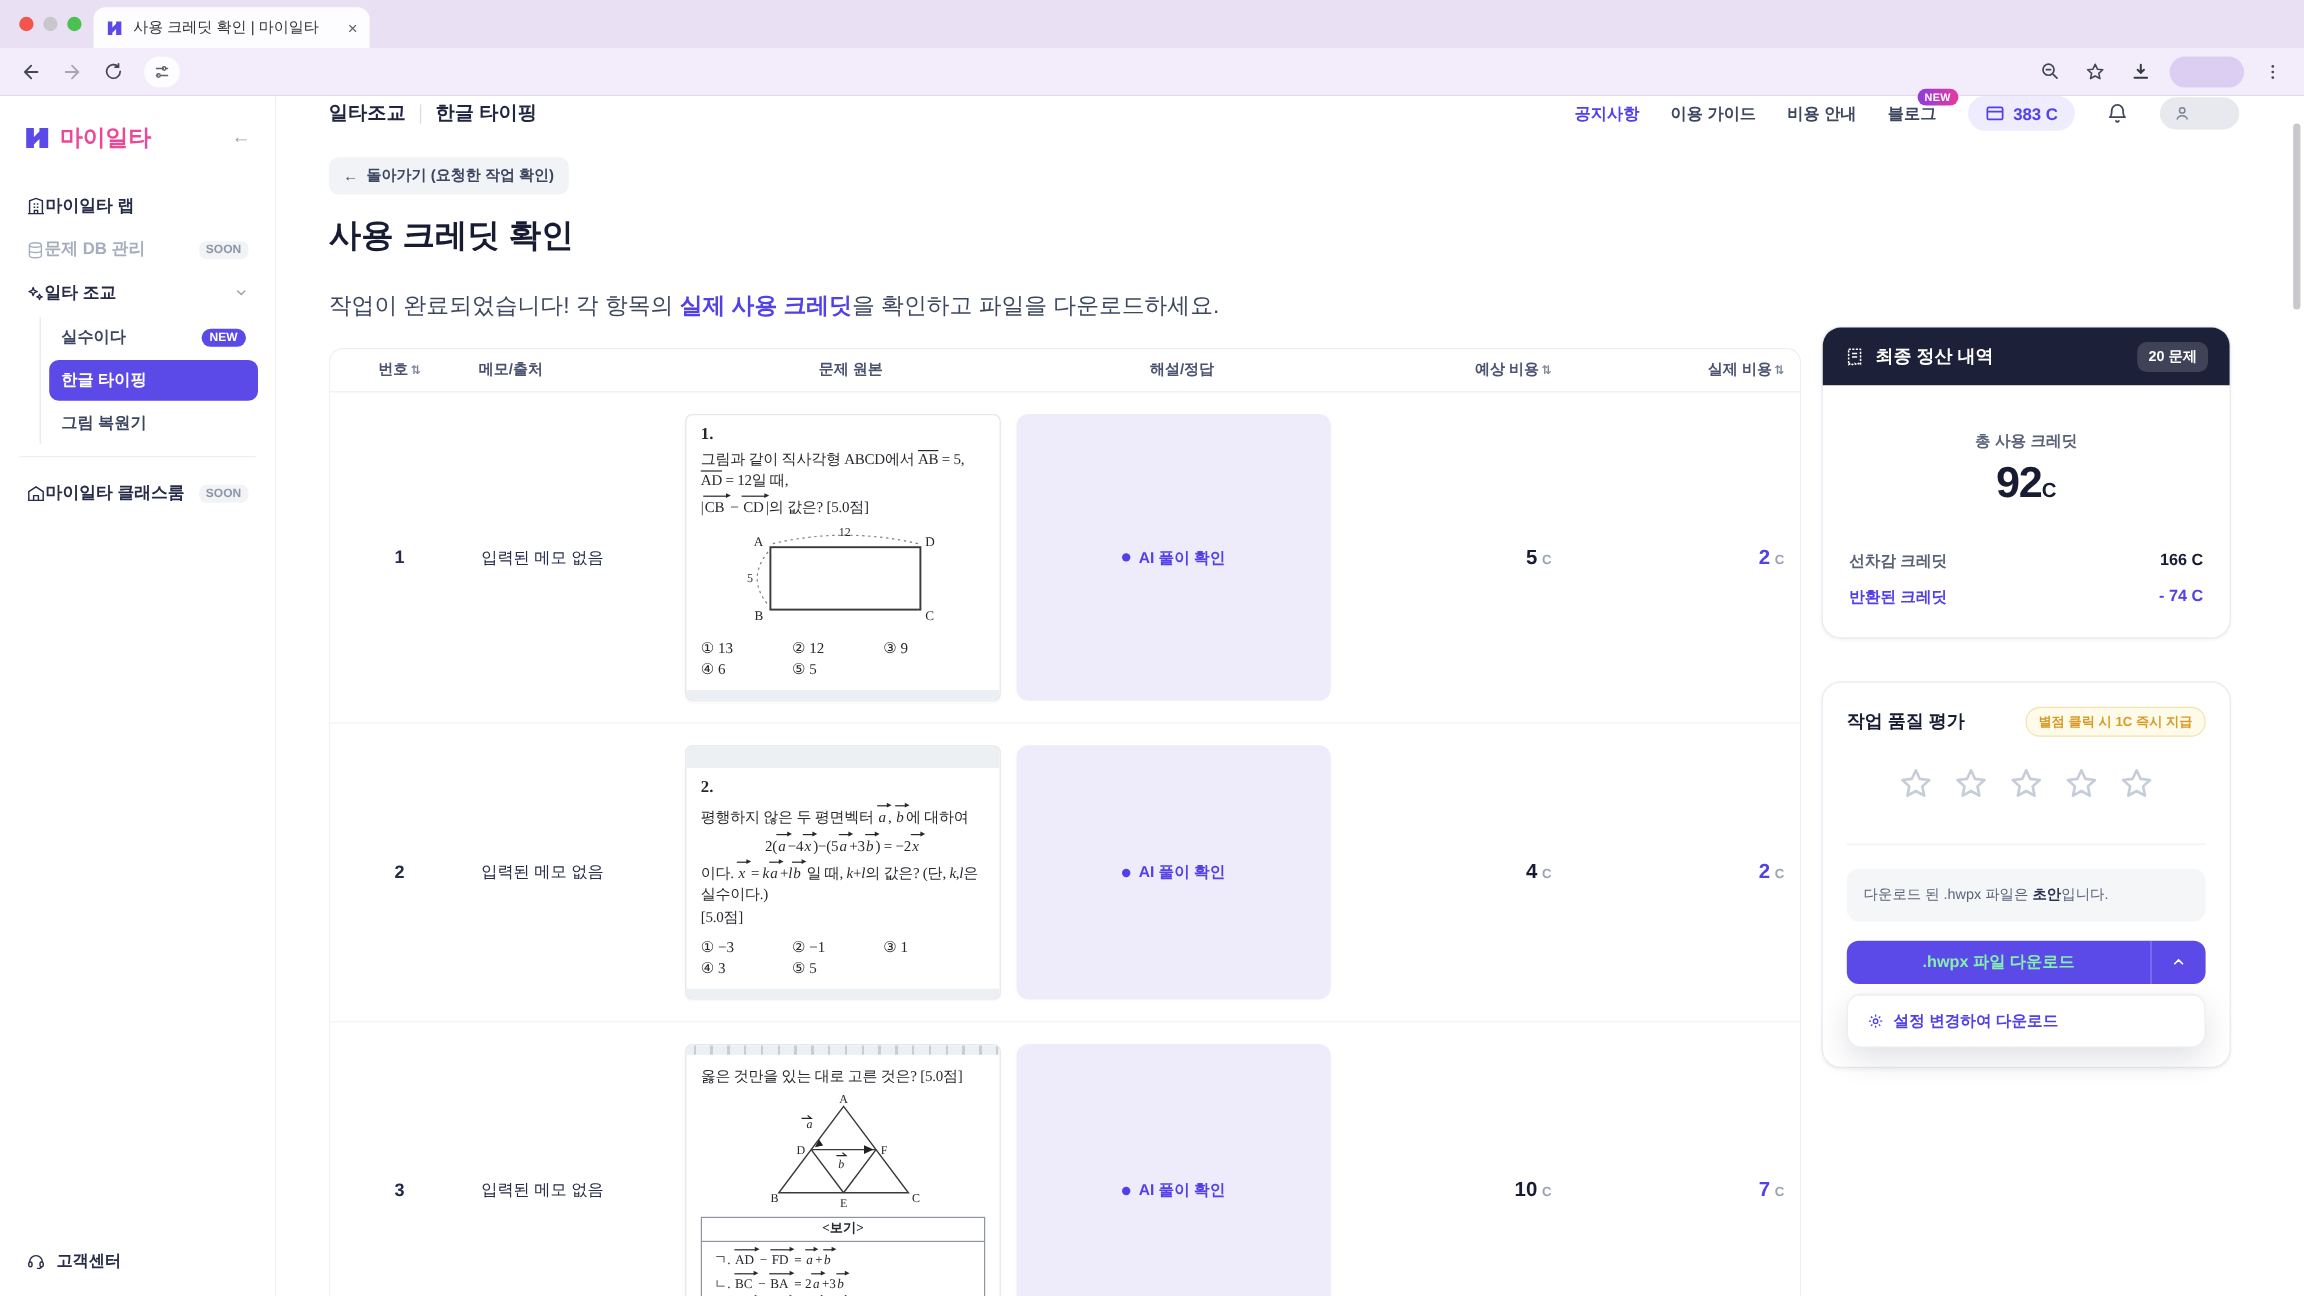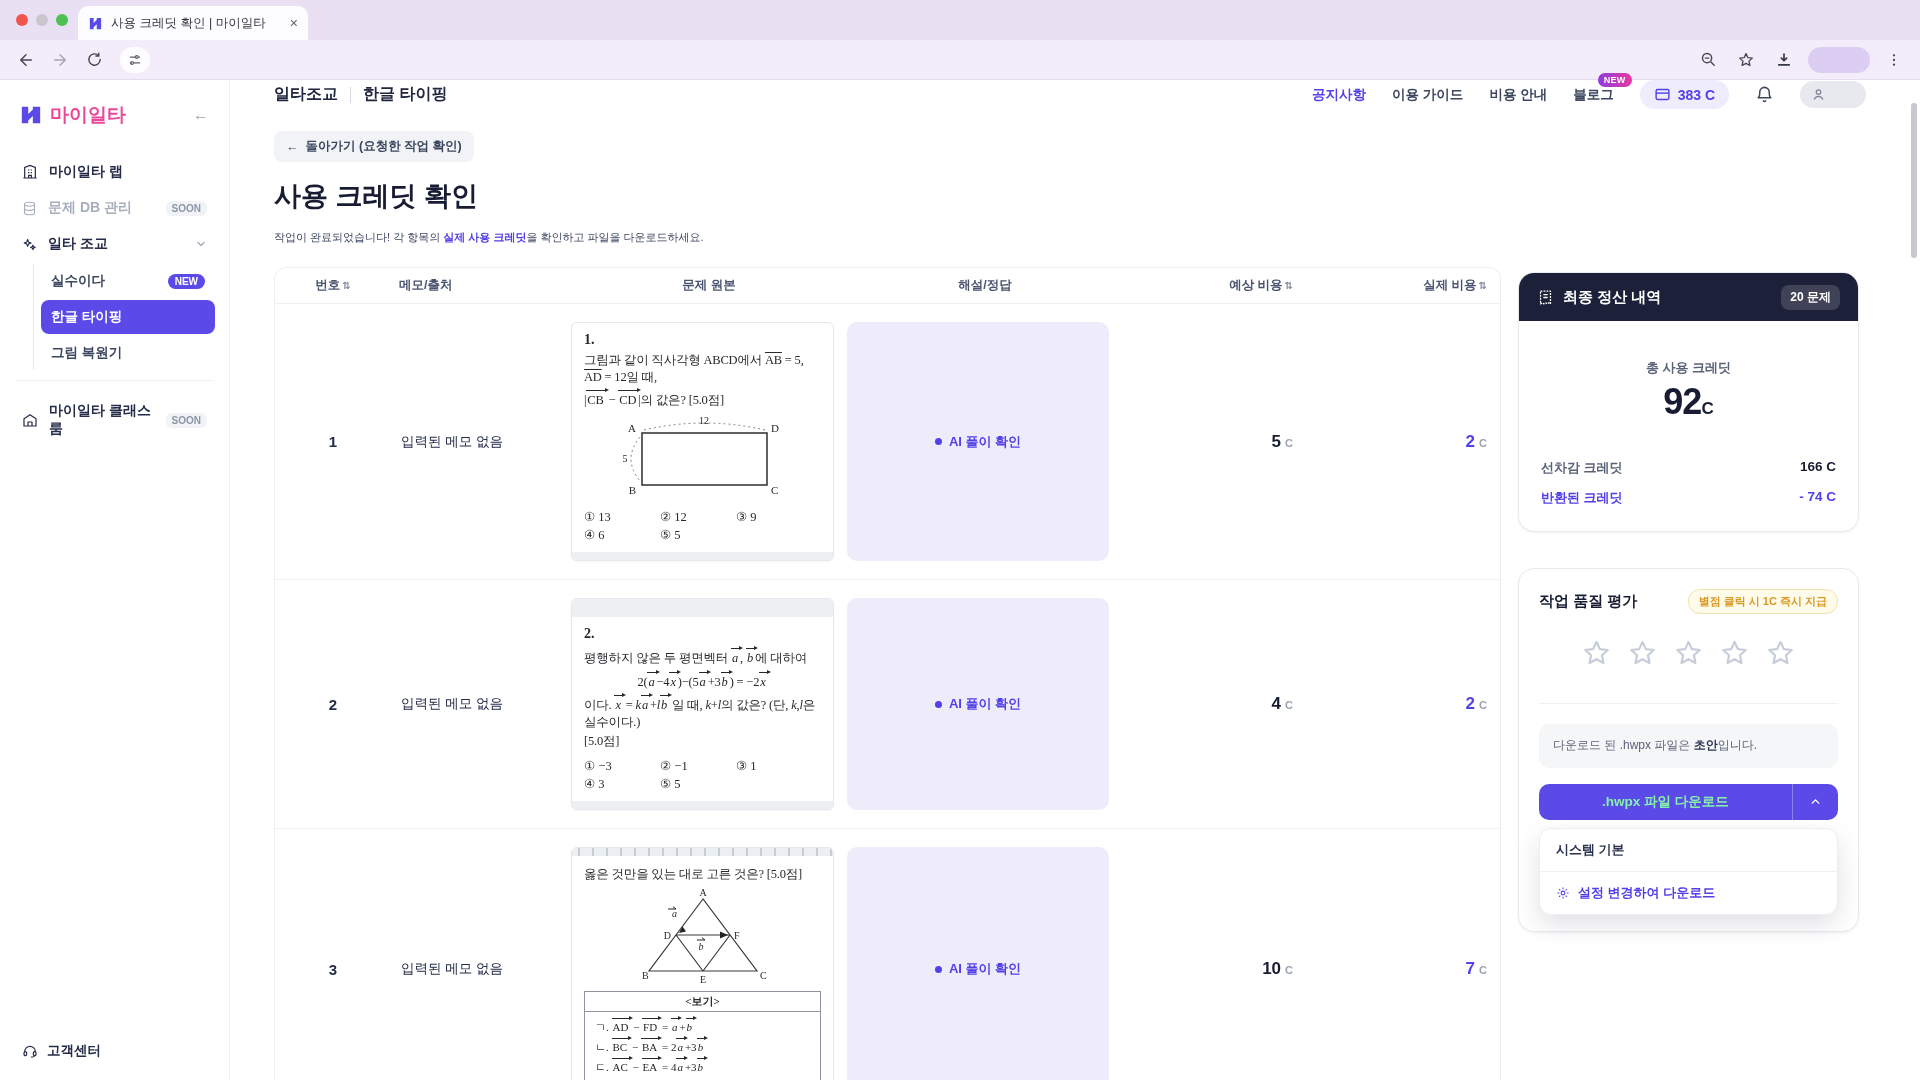--- a/index.html
+++ b/index.html
@@ -23,21 +23,21 @@
   .tb-right{display:flex;align-items:center;gap:10px}
   .profile-pill{width:62px;height:26px;border-radius:13px;background:#DCCDF2}
   svg.ic{display:block}
 
   
   .app{display:flex;height:1000px;background:#fff}
   .sidebar{width:230px;flex:none;border-right:1px solid #EEF0F4;position:relative;padding:22px 14px 0 14px}
   .logo-row{display:flex;align-items:center;gap:8px;padding:0 6px 26px 6px}
   .logo-text{font-size:19px;font-weight:800;color:#ec4899;flex:1}
   .collapse{color:#9AA3B2;font-size:16px;cursor:pointer}
-  .side-row{display:flex;align-items:center;gap:11px;padding:9px 8px;border-radius:8px;font-size:14px;font-weight:700;color:#252B48}
+  .side-row{display:flex;align-items:center;gap:0;padding:9px 8px;border-radius:8px;font-size:14px;font-weight:700;color:#252B48}
   .side-row .grow{flex:1}
   .side-row.dim{color:#A6AEBE;font-weight:600}
   .badge-soon{font-size:10px;font-weight:700;color:#8D96A8;background:#F1F3F6;border-radius:6px;padding:2px 6px}
   .badge-new{font-size:10px;font-weight:700;color:#fff;background:#5B4AE8;border-radius:8px;padding:2px 7px}
   .sub-list{margin:2px 0 10px 19px;border-left:1px solid #E5E8EE;padding-left:7px;display:flex;flex-direction:column;gap:2px}
   .sub-item{display:flex;align-items:center;height:34px;border-radius:8px;padding:0 10px;font-size:13.5px;color:#3C465F;font-weight:600}
   .sub-item .grow{flex:1}
   .sub-item.active{background:#5B4AE8;color:#fff}
   .side-divider{height:1px;background:#EDEFF3;margin:10px 2px 12px 2px}
   .side-footer{position:absolute;left:22px;bottom:20px;display:flex;align-items:center;gap:9px;font-size:13.5px;font-weight:700;color:#252B48}
@@ -54,21 +54,21 @@
   .credit-pill{display:flex;align-items:center;gap:7px;background:#EFECFE;border-radius:16px;padding:6px 14px;font-size:14px;font-weight:800;color:#5240E8;cursor:pointer}
   .bell{color:#3C465F}
   .avatar-pill{width:66px;height:27px;border-radius:14px;background:#E7E9EE;display:flex;align-items:center;padding-left:11px;color:#7B8496}
 
   .content{display:flex;padding:0 52px 0 44px;gap:17px}
   .content-left{width:1227px;flex:none}
   .content-right{width:341px;flex:none;padding-top:163px}
 
   .back-pill{display:inline-flex;align-items:center;gap:7px;margin-top:22px;background:#F1F3F6;border-radius:8px;padding:7px 12px;font-size:12.5px;font-weight:600;color:#3C465F;cursor:pointer}
   .page-title{margin-top:16px;font-size:27px;font-weight:800;color:#171C33}
-  .page-sub{margin-top:16px;font-size:11px;color:#3C465F}
+  .page-sub{margin-top:28px;font-size:19px;color:#3C465F}
   .page-sub b{color:#5240E8;font-weight:800}
 
   
   .tbl{margin-top:22px;border:1px solid #EDEFF3;border-bottom:none;border-radius:12px 12px 0 0}
   .thead,.trow{display:grid;grid-template-columns:116px 180px 276px 276px 190px 189px}
   .thead{height:36px;align-items:center;border-bottom:1px solid #EDEFF3;font-size:12.5px;font-weight:700;color:#4A5370}
   .th{padding:0 8px}
   .th.c{text-align:center}.th.r{text-align:right}
   .th .sort{font-size:10px;color:#7E8799;margin-left:2px}
   .th-est{padding-right:20px}.th-act{padding-right:15px}
@@ -514,21 +514,20 @@
             </div>
             <div class="dl-btn">
               <span class="dl-main">.hwpx 파일 다운로드</span>
               <span class="dl-caret">
                   <svg class="ic" width="13" height="13" viewBox="0 0 24 24" fill="none" stroke="#fff" stroke-width="2.6" stroke-linecap="round">
                     <path d="M6 15l6-6 6 6"></path>
                   </svg>
                 </span>
             </div>
             <div class="dl-menu">
-              <div class="dl-menu-item">시스템 기본</div>
               <div class="dl-menu-sep"></div>
               <div class="dl-menu-item purple">
                 <svg class="ic" width="14" height="14" viewBox="0 0 24 24" fill="none" stroke="#5240E8" stroke-width="1.9">
                     <circle cx="12" cy="12" r="3.2"></circle>
                     <path d="M12 2.5v3M12 18.5v3M2.5 12h3M18.5 12h3M5.3 5.3l2.1 2.1M16.6 16.6l2.1 2.1M18.7 5.3l-2.1 2.1M7.4 16.6l-2.1 2.1"></path>
                   </svg>
                 <span>설정 변경하여 다운로드</span>
               </div>
             </div>
           </div>

